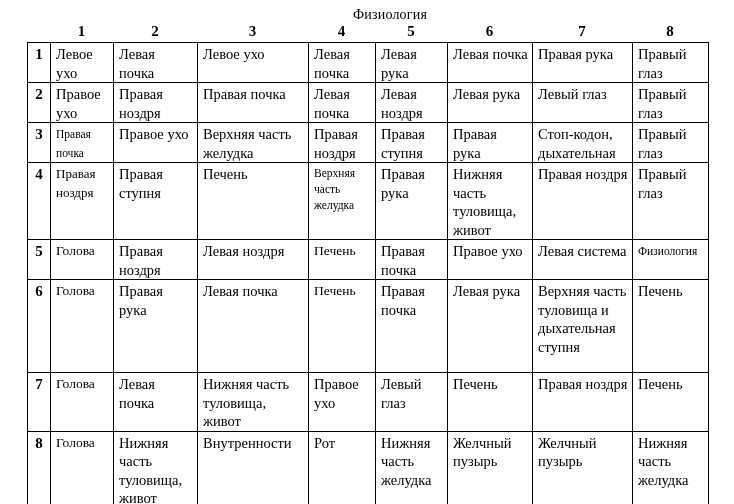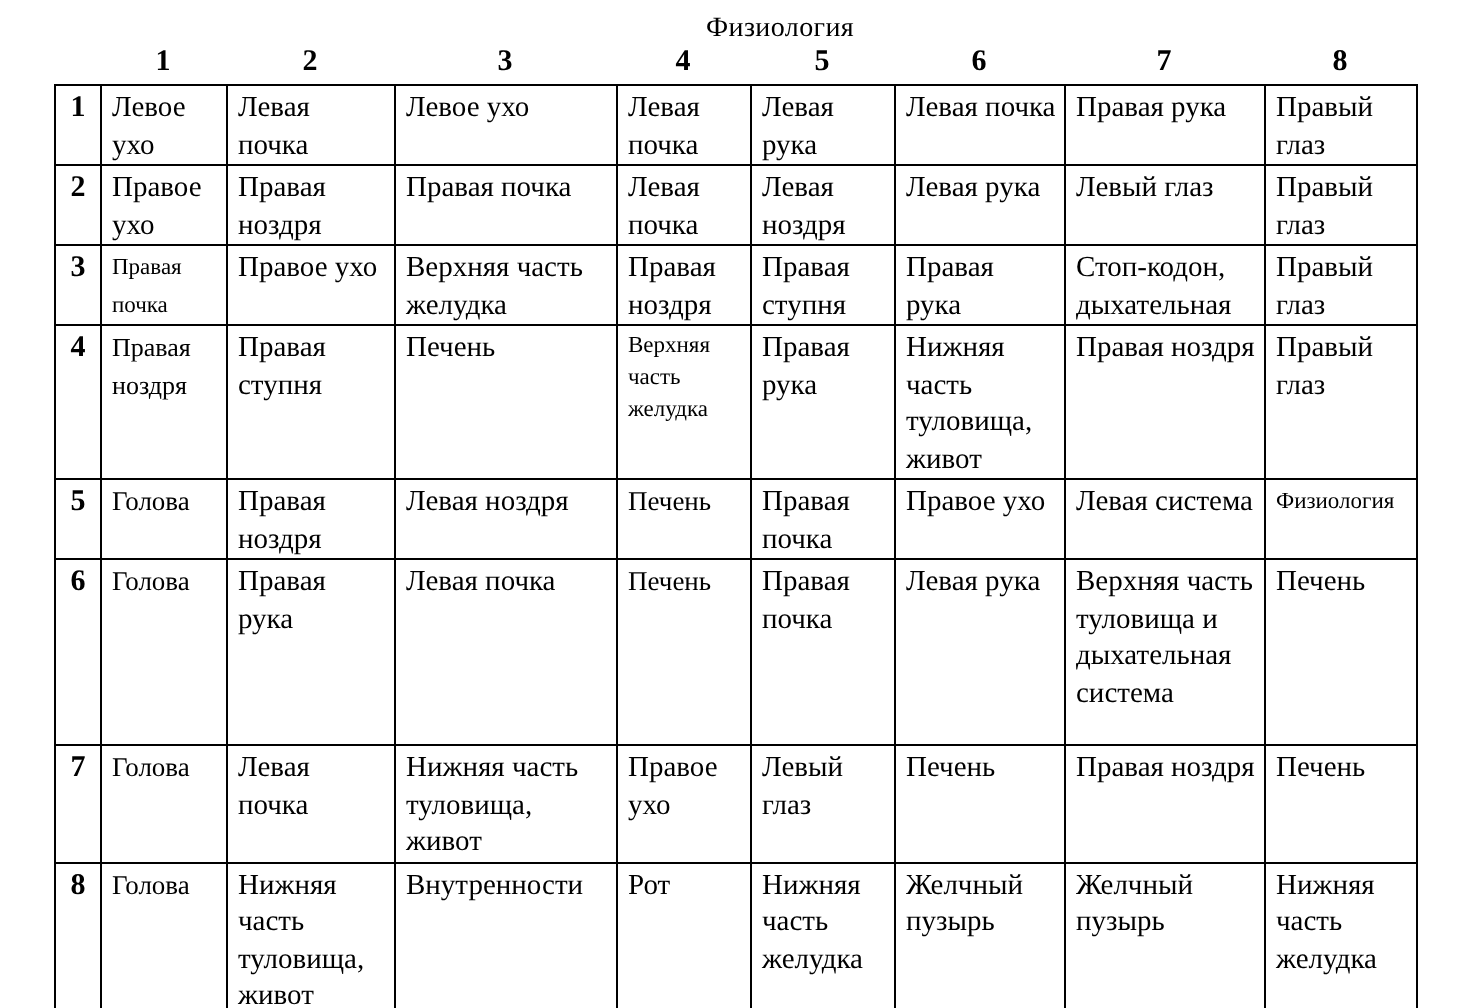--- a/index.html
+++ b/index.html
@@ -153,21 +153,21 @@
       <td class="xsmall">Физиология</td>
     </tr>
     <tr style="height:93px">
       <td class="rownum">6</td>
       <td style="font-size:13.5px;">Голова</td>
       <td>Правая рука</td>
       <td>Левая почка</td>
       <td style="font-size:13.5px;">Печень</td>
       <td>Правая почка</td>
       <td>Левая рука</td>
-      <td>Верхняя часть туловища и дыхательная система</td>
+      <td>Верхняя часть туловища и дыхательная ступня</td>
       <td>Печень</td>
     </tr>
     <tr style="height:56px">
       <td class="rownum">7</td>
       <td style="font-size:13.5px;">Голова</td>
       <td>Левая почка</td>
       <td>Нижняя часть туловища, живот</td>
       <td>Правое ухо</td>
       <td>Левый глаз</td>
       <td>Печень</td>

